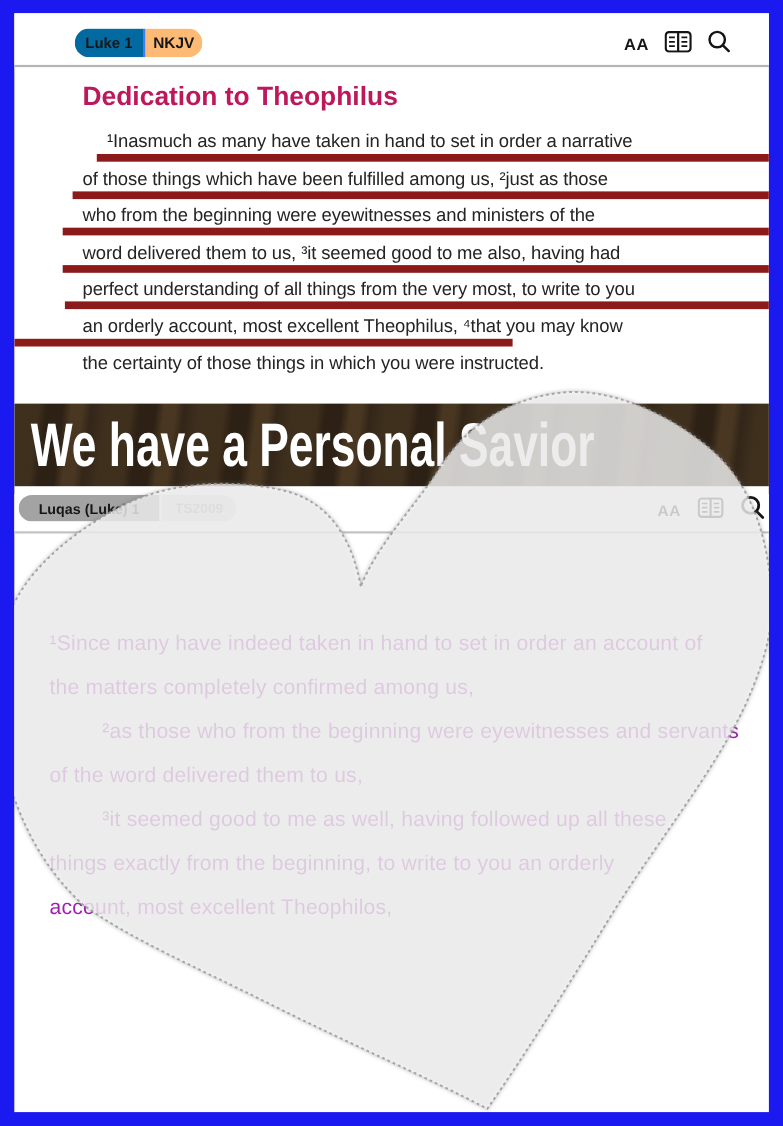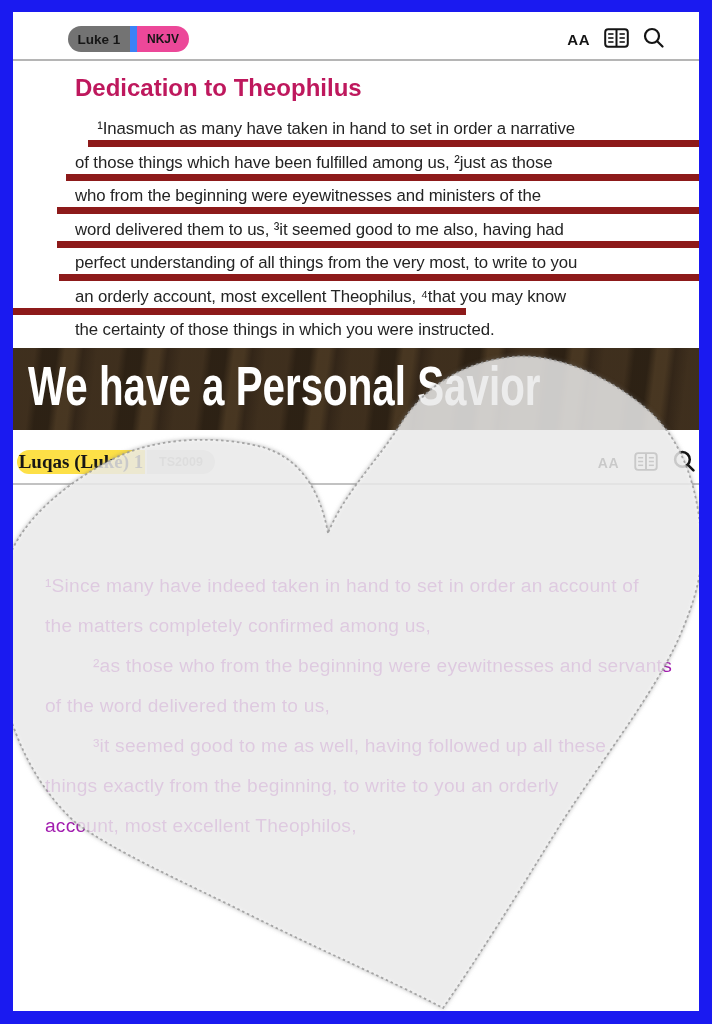--- a/index.html
+++ b/index.html
@@ -8,24 +8,24 @@
   .page{position:relative;width:712px;height:1024px;background:#1a1af0;}
   .content{position:absolute;left:13px;top:12px;width:686px;height:999px;
            background:#ffffff;overflow:hidden;}
 
   
   .appbar{position:absolute;left:0;width:686px;background:#fff;}
   .pill{position:absolute;display:flex;border-radius:14px;overflow:hidden;}
   .seg{display:flex;align-items:center;justify-content:center;
        font-weight:700;color:#161616;}
   .h1-pill{left:55px;top:14px;height:26px;}
-  .h1-seg1{width:62px;background:#737373;font-size:13.5px;}
-  .h1-seg2{width:52px;background:#ec4899;border-left:7px solid #3b82f6;font-size:12px;}
+  .h1-seg1{width:62px;background:#0369a1;font-size:13.5px;}
+  .h1-seg2{width:52px;background:#fdba74;border-left:2px solid #3b82f6;font-size:14px;}
   .h2-pill{left:4px;top:8px;height:24px;}
-  .h2-seg1{width:128px;background:#fde047;font-size:19px;font-family:Liberation Serif, serif;}
+  .h2-seg1{width:128px;background:#a3a3a3;font-size:13px;}
   .h2-seg2{width:68px;background:#dedede;border-left:2px solid #f4f4f4;
            font-size:12.5px;color:#9a9a9a;}
   .iconrow{position:absolute;display:flex;align-items:center;color:#141414;}
   .icons1{right:35px;top:15px;gap:14px;}
   .icons2{right:4px;top:8px;gap:15px;}
   .aa-label{font-weight:700;font-size:15px;letter-spacing:.5px;margin-left:32px;}
   .divider{position:absolute;left:0;width:686px;height:1.5px;background:#b5b5b5;}
 
   
   .heading1{position:absolute;left:62px;top:62px;font-size:24px;font-weight:700;color:#be185d;}
@@ -34,21 +34,21 @@
   .verse1 .indent{padding-left:20px;text-align:center;}
   .bar{position:absolute;height:7px;background:#8d1a1a;}
 
   
   .wood-tex{
     background:
       linear-gradient(100deg, rgba(0,0,0,.35), rgba(0,0,0,.08) 55%),
       repeating-linear-gradient(97deg,
         #5a452b 0px,#5a452b 22px,#3b2d1b 30px,#3b2d1b 44px,
         #6a5232 52px,#6a5232 62px,#463522 70px,#5a452b 84px);}
-  .banner-top{position:absolute;left:0;top:336px;width:686px;height:82px;
+  .banner-top{position:absolute;left:0;top:355px;width:686px;height:82px;
     background:
       linear-gradient(rgba(25,17,11,.42), rgba(25,17,11,.42)),
       repeating-linear-gradient(97deg,
         #5a452b 0px,#5a452b 22px,#3b2d1b 30px,#3b2d1b 44px,
         #6a5232 52px,#6a5232 62px,#463522 70px,#5a452b 84px);}
   .banner-top-text{position:absolute;left:15px;top:6px;font-size:56px;font-weight:700;
       color:#fff;white-space:nowrap;transform:scaleX(.72);transform-origin:left top;
       line-height:64px;}
   .wood{position:absolute;left:0;top:846px;width:686px;height:153px;}
   .caption{position:absolute;font-size:50px;font-weight:700;color:#fff;white-space:nowrap;

